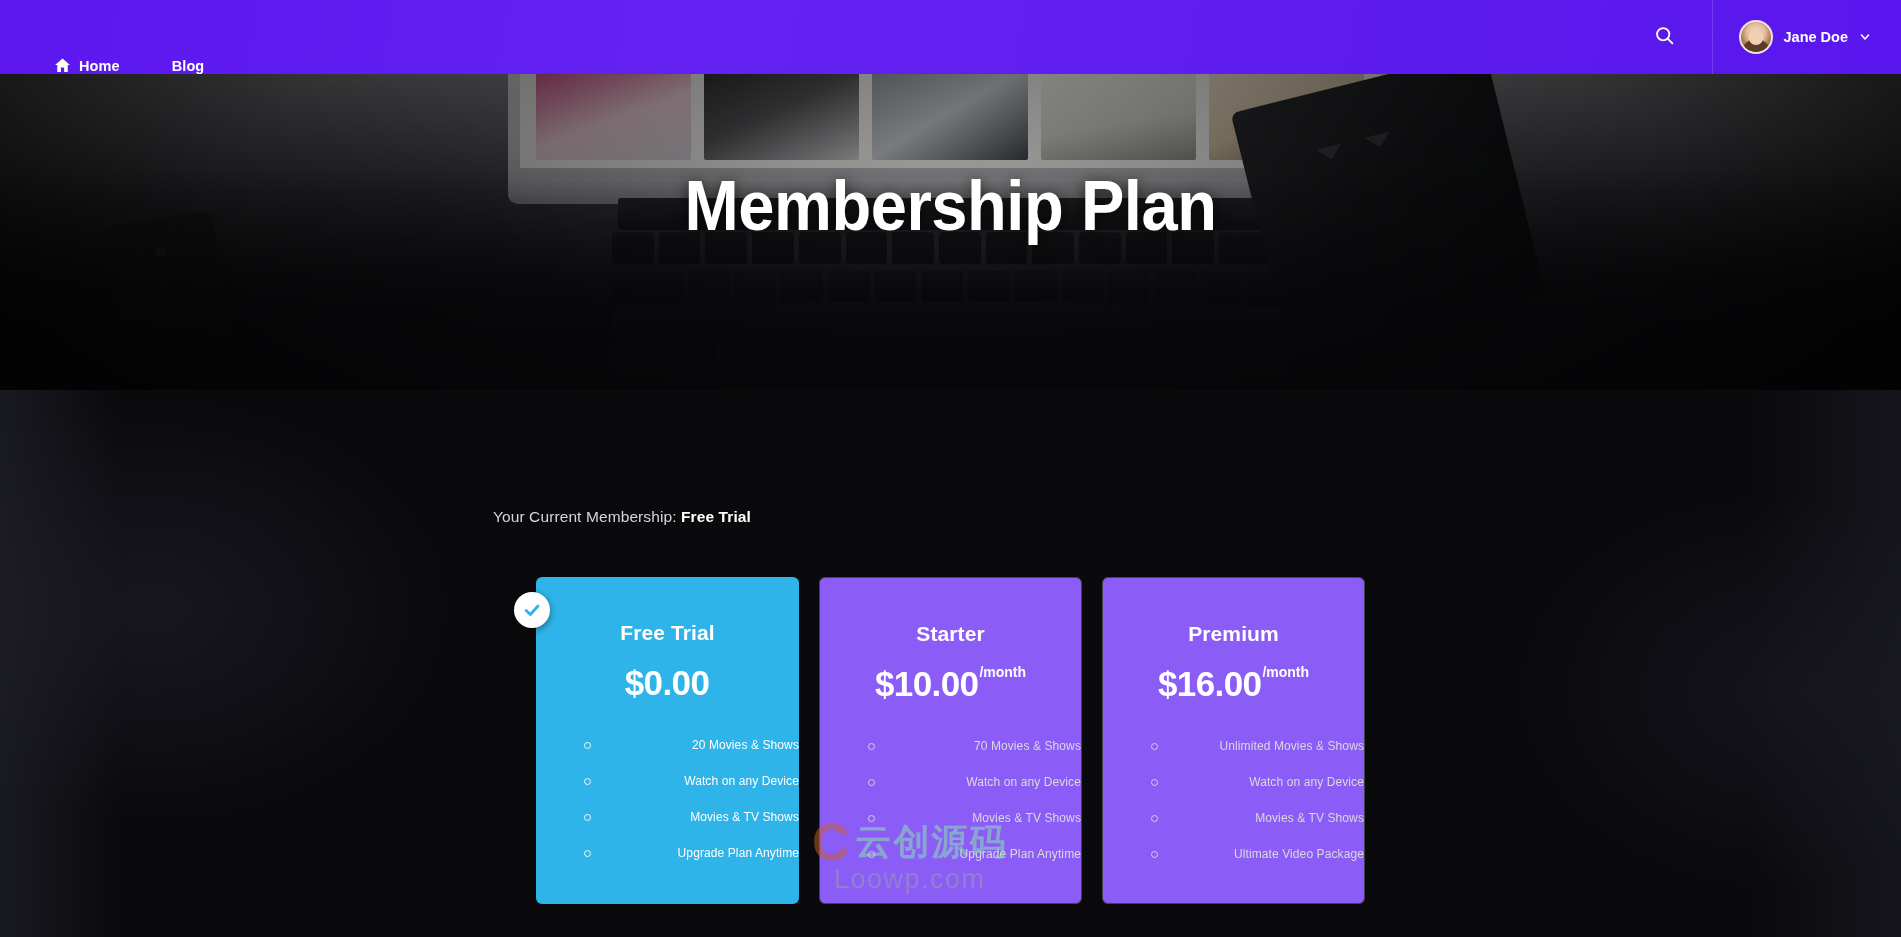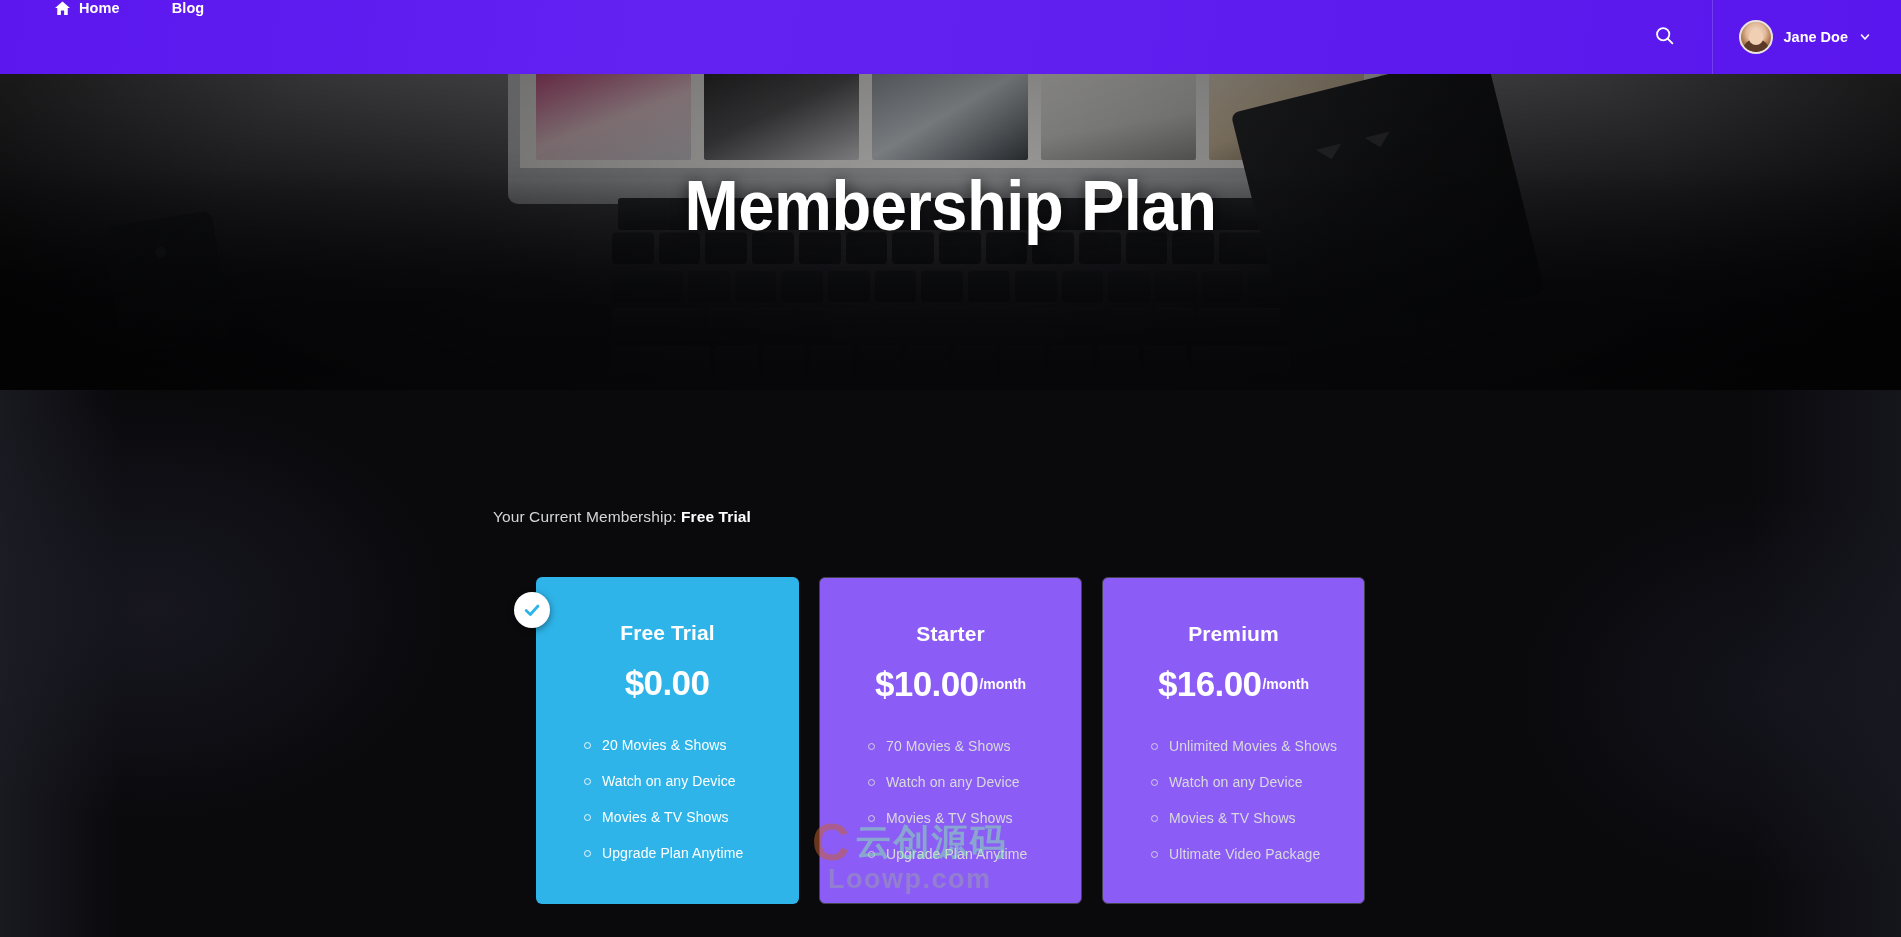--- a/index.html
+++ b/index.html
@@ -49,21 +49,21 @@
   }
 
   .nav {
     display: flex;
     align-items: center;
     margin-left: 28px;
     height: 74px;
   }
   .nav-item {
     display: flex;
-    align-items: flex-start;
+    align-items: flex-end;
     gap: 8px;
     padding: 0 26px;
     height: 74px;
     cursor: pointer;
     color: #ffffff;
   }
   .nav-label {
     color: #ffffff;
     font-size: 14.5px;
     font-weight: bold;
@@ -344,21 +344,21 @@
     color: #ffffff;
     font-size: 21px;
     font-weight: bold;
     letter-spacing: 0.1px;
   }
 
   .plan-price-row {
     margin-top: 18px;
     text-align: center;
     display: flex;
-    align-items: center;
+    align-items: flex-start;
     justify-content: center;
   }
   .plan-price {
     color: #ffffff;
     font-size: 35px;
     font-weight: bold;
     letter-spacing: -0.6px;
   }
   .plan-period {
     color: #ffffff;
@@ -368,25 +368,26 @@
   }
 
   .feature-list {
     margin-top: 30px;
     padding-left: 48px;
     list-style: none;
   }
   .feature-item {
     position: relative;
     color: #ffffff;
-    font-size: 14px;
+    font-size: 12px;
     line-height: 24px;
     margin-bottom: 12px;
     padding-left: 18px;
     letter-spacing: 0.1px;
+    text-align: right;
   }
   .card.inactive .feature-item { color: #d9dadd; }
   .feature-item::before {
     content: "";
     position: absolute;
     left: 0; top: 9px;
     width: 5px; height: 5px;
     border-radius: 50%;
     border: 1px solid currentColor;
     opacity: 0.9;
@@ -417,21 +418,20 @@
     color: #86efac;
     line-height: 40px;
     letter-spacing: 2px;
     font-family: "DejaVu Sans", sans-serif;
   }
   .wm-url {
     font-size: 27px;
     color: #9aa2ab;
     letter-spacing: 1.5px;
     margin-top: -2px;
-    font-weight: bold;
   }
 </style>
 </head>
 <body>
 
 <div class="page">
 
   <div class="header">
 
 

